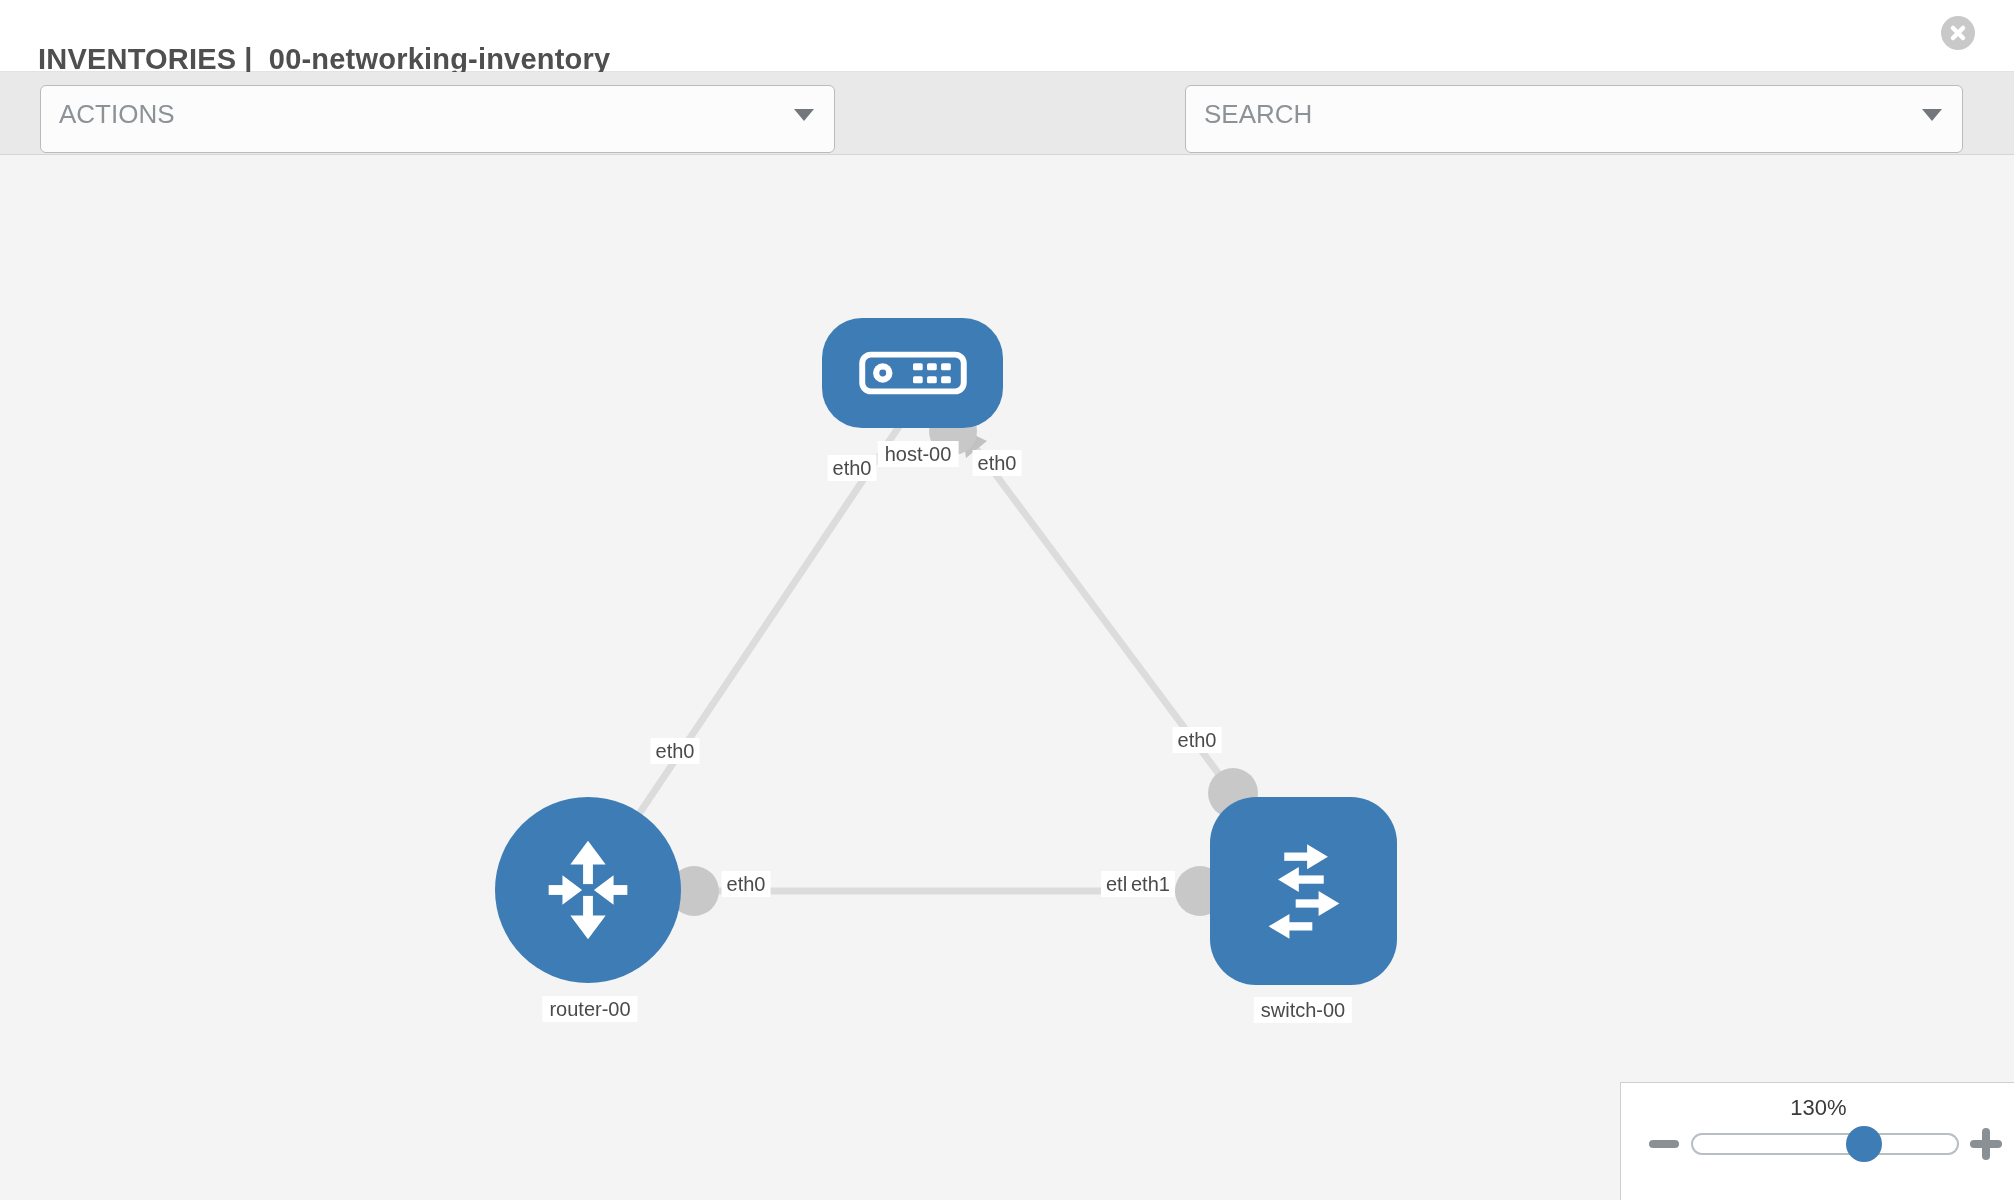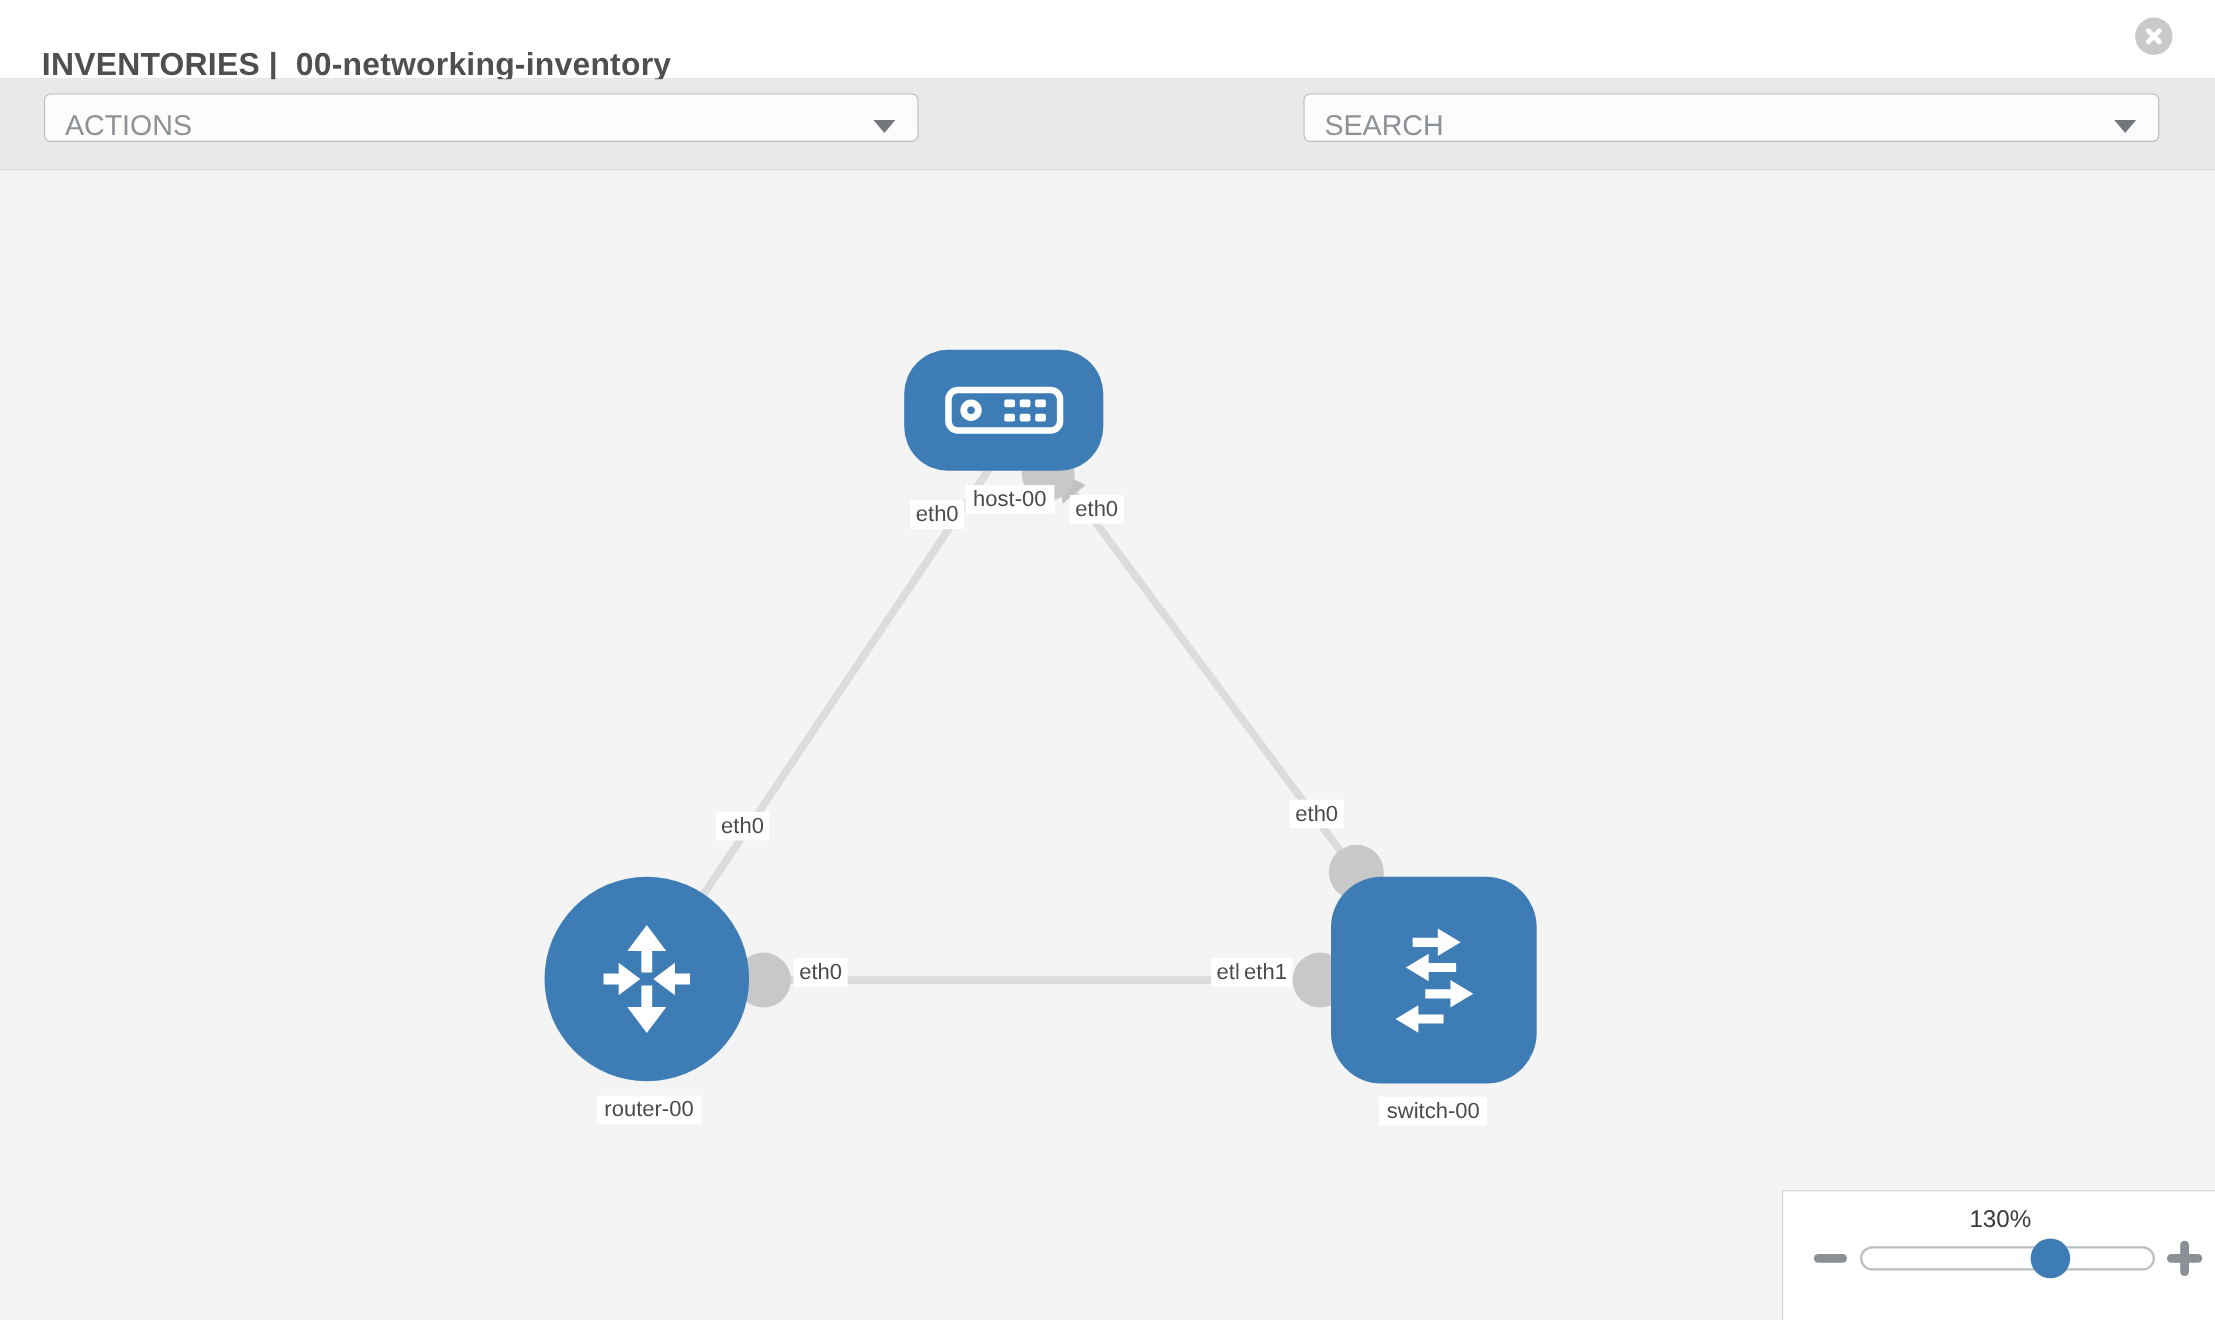--- a/index.html
+++ b/index.html
@@ -13,21 +13,21 @@
   .title { position:absolute; left:38px; top:18px; font-size:29px; font-weight:bold;
            color:#4f4f4f; letter-spacing:0.2px;margin-top:25px; }
   .title span { margin-right:8px; }
   .close-btn { position:absolute; left:1941px; top:16px; width:34px; height:34px;
                border-radius:50%; background:#c9c9c9; display:flex;
                align-items:center; justify-content:center; cursor:pointer; }
 
   
   .toolbar { position:absolute; left:0; top:72px; width:2014px; height:83px;
              background:#e9e9e9; border-bottom:1px solid #d5d5d5; }
-  .select-box { position:absolute; top:13px; height:44px; background:#fcfcfc;
+  .select-box { position:absolute; top:13px; height:68px; background:#fcfcfc;
                 border:1px solid #b7bbbf; border-radius:6px; }
   .select-box .sel-label { position:absolute; left:18px; top:0; line-height:56px;
                 font-size:26px; color:#8d9297; }
   .caret { position:absolute; right:20px; top:23px; width:0; height:0;
            border-left:10px solid transparent; border-right:10px solid transparent;
            border-top:12px solid #73777b; }
   .actions-box { left:40px; width:795px; }
   .search-box  { left:1185px; width:778px; }
   .tool-icon { position:absolute; top:88px; width:56px; height:52px; cursor:pointer; }
   .wrench-pos { left:1044px; }

